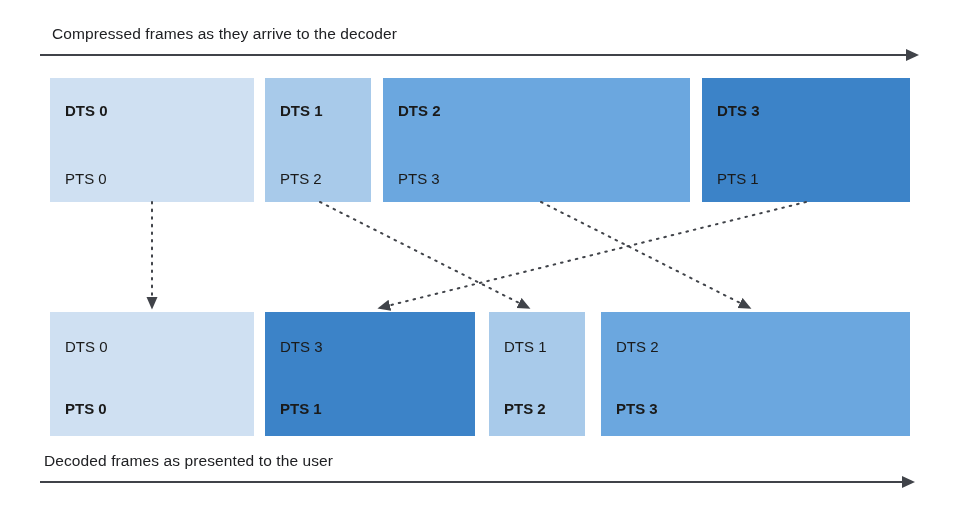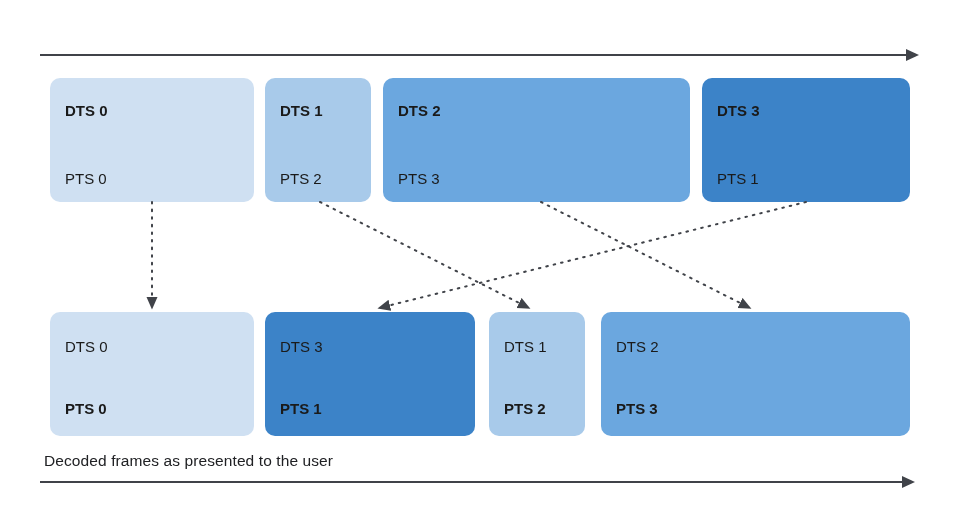--- a/index.html
+++ b/index.html
@@ -34,21 +34,20 @@
     width: 0;
     height: 0;
     border-top: 6px solid transparent;
     border-bottom: 6px solid transparent;
     border-left: 13px solid #404349;
   }
   .frame {
     position: absolute;
     box-sizing: border-box;
     padding-left: 10px;
-    border-radius: 10px;
   }
   .frame .dts,
   .frame .pts {
     position: absolute;
     left: 15px;
     font-size: 15px;
     color: #1a1a1a;
     white-space: nowrap;
   }
   .frame .dts { top: 24px; }
@@ -64,20 +63,21 @@
     width: 963px;
     height: 523px;
     pointer-events: none;
   }
 </style>
 </head>
 <body>
 
 <div id="canvas">
 
+  <div class="caption" id="top-caption" style="left: 52px; top: 25px;">Compressed frames as they arrive to the decoder</div>
   <div class="axis-line" id="top-axis-line" style="left: 40px; top: 54px; width: 867px;"></div>
   <div class="axis-head" id="top-axis-head" style="left: 906px; top: 49px;"></div>
 
   <div id="top-row">
       <div class="frame row-top" style="left: 50px; top: 78px; width: 204px; height: 124px; background: rgb(207, 224, 242);">
         <div class="dts">DTS 0</div>
         <div class="pts">PTS 0</div>
       </div>
       <div class="frame row-top" style="left: 265px; top: 78px; width: 106px; height: 124px; background: rgb(168, 202, 234);">
         <div class="dts">DTS 1</div>

